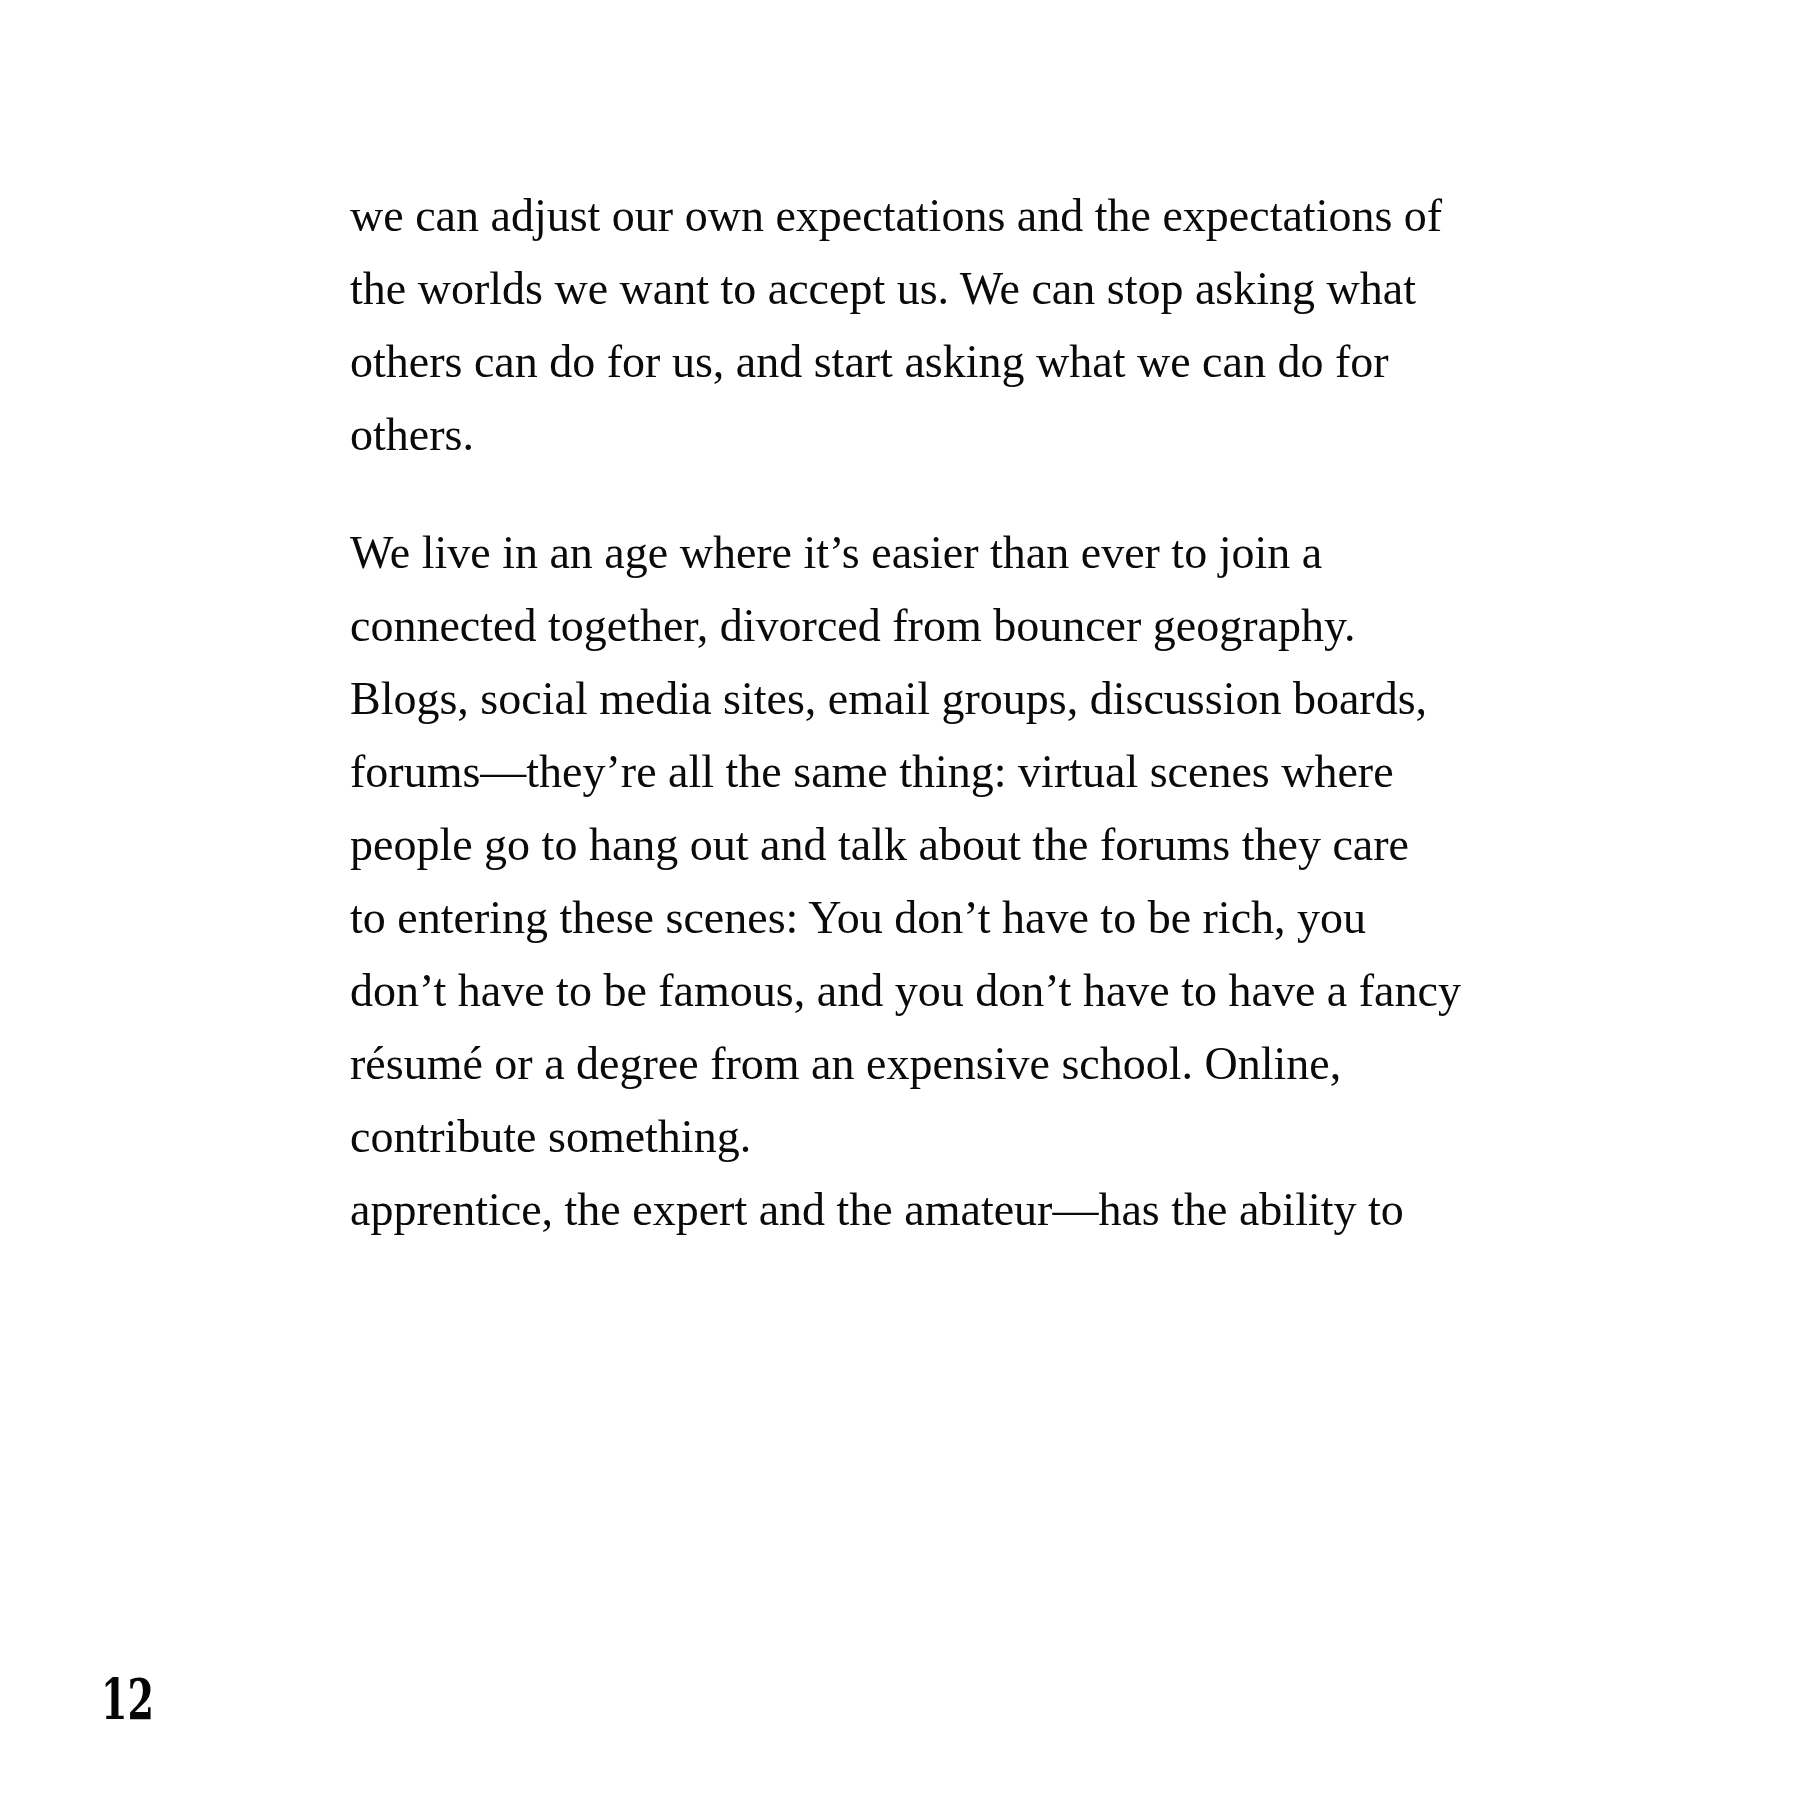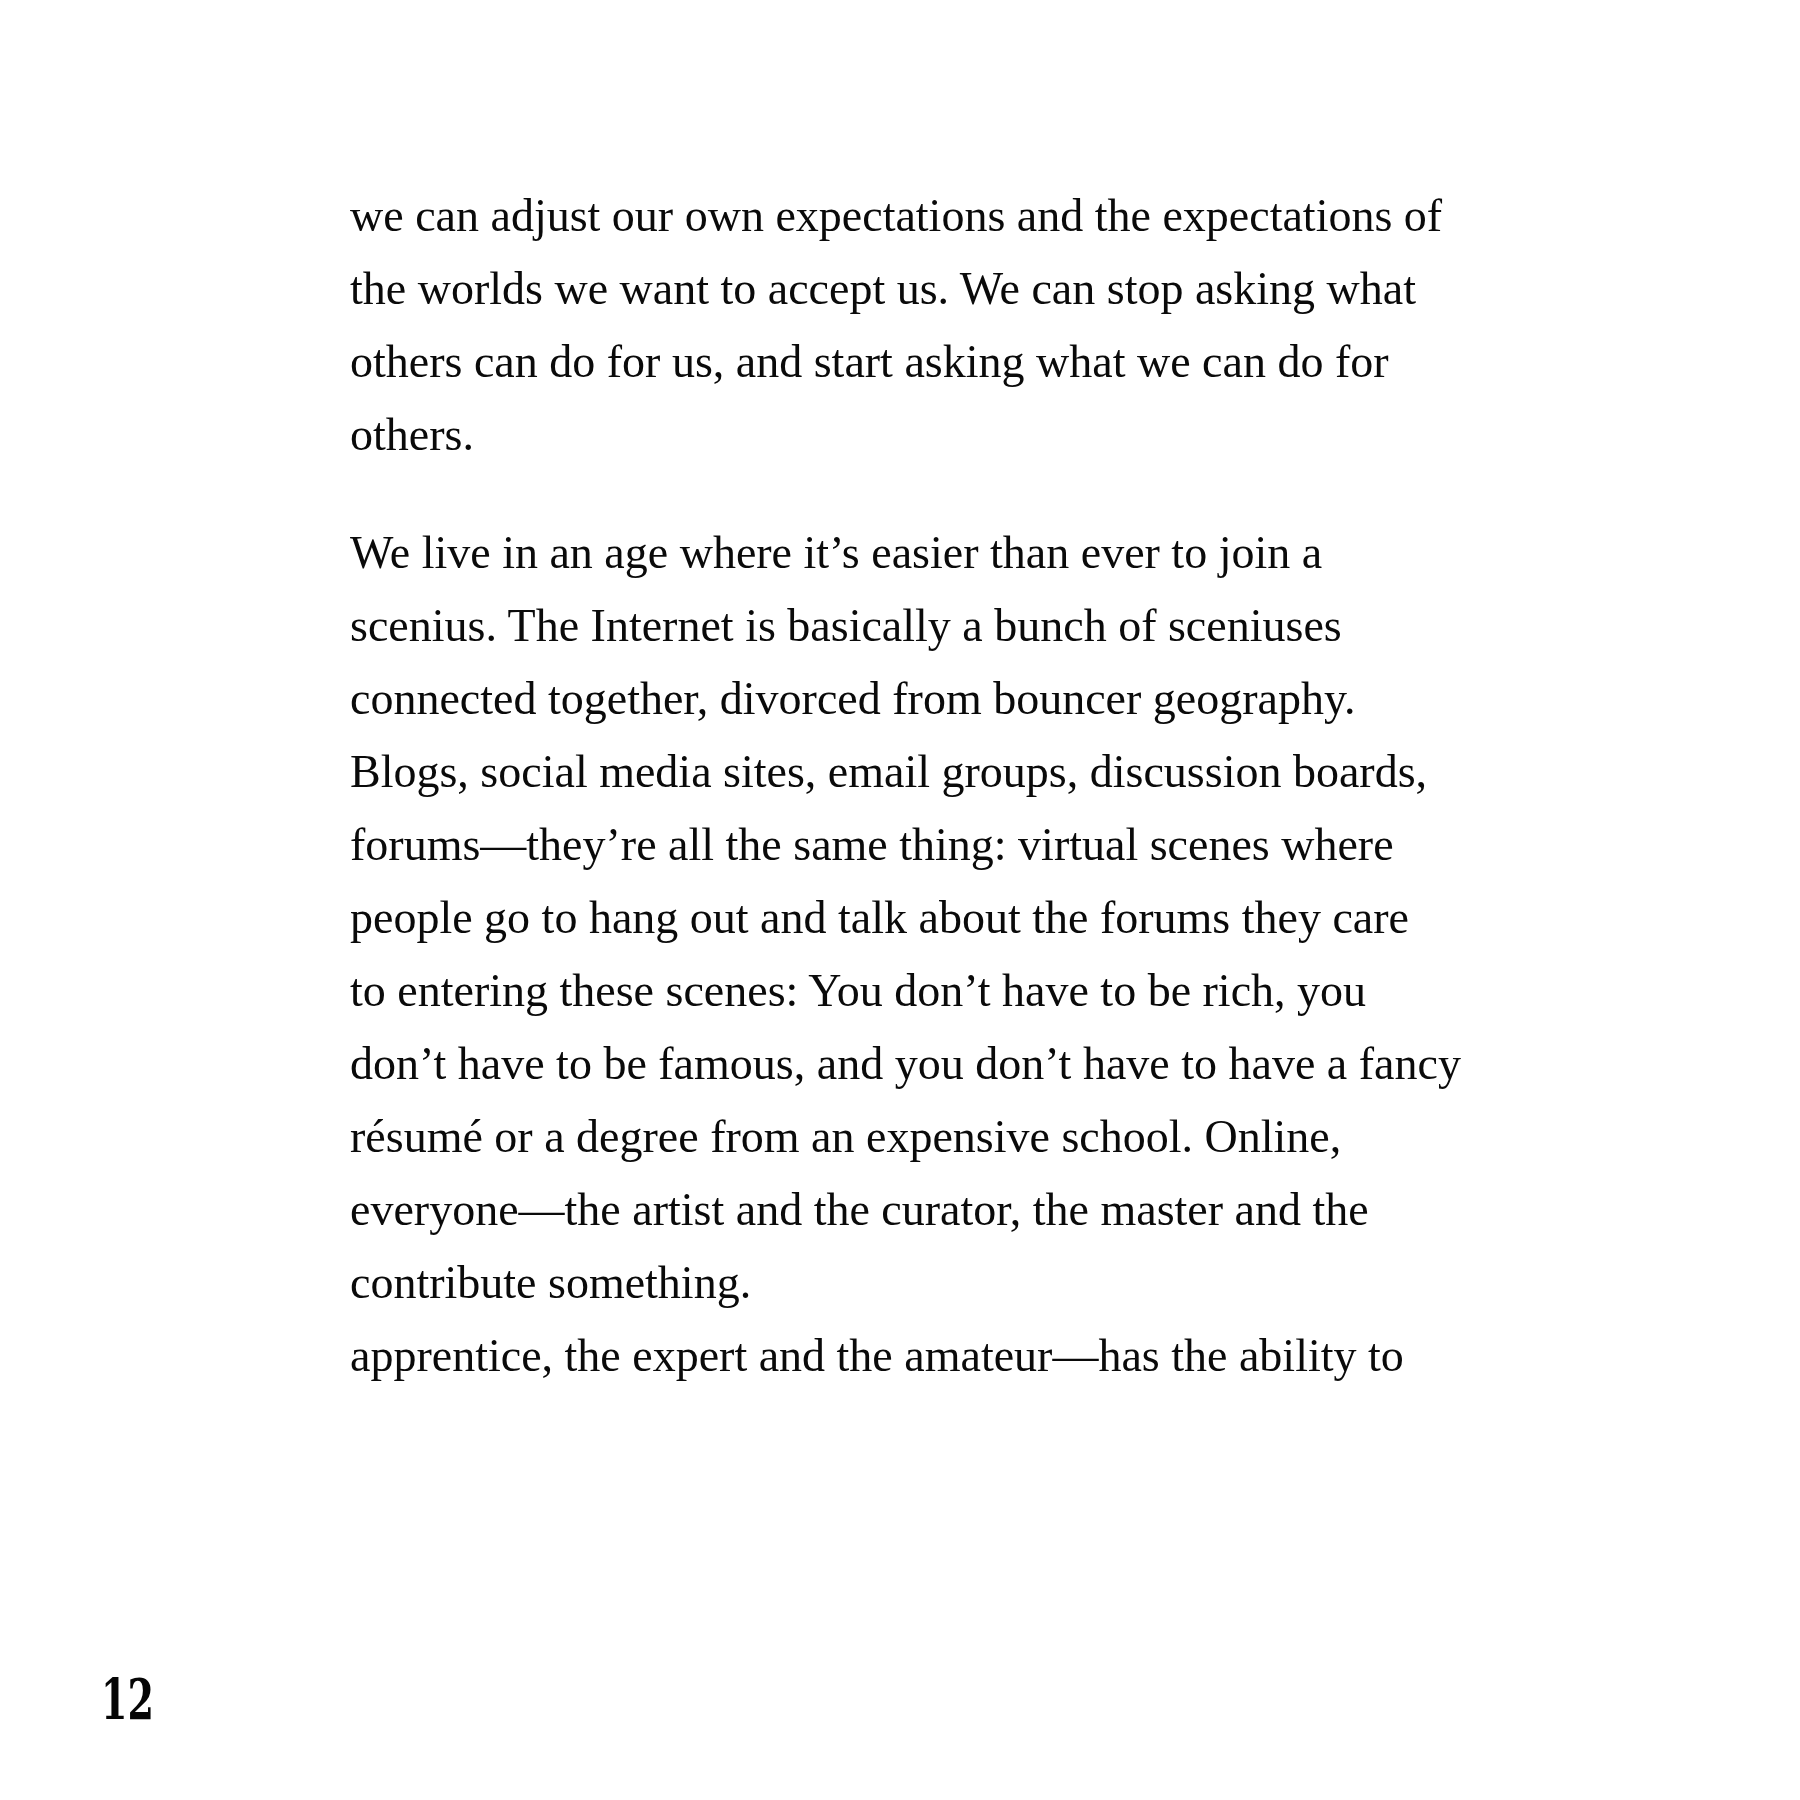--- a/index.html
+++ b/index.html
@@ -59,29 +59,27 @@
 
     <div class="para">
       <div class="line">we can adjust our own expectations and the expectations of</div>
       <div class="line">the worlds we want to accept us. We can stop asking what</div>
       <div class="line">others can do for us, and start asking what we can do for</div>
       <div class="line">others.</div>
     </div>
 
     <div class="para">
       <div class="line">We live in an age where it’s easier than ever to join a</div>
-      <div class="line">scenius. The Internet is basically a bunch of sceniuses</div>
       <div class="line">connected together, divorced from bouncer geography.</div>
       <div class="line">Blogs, social media sites, email groups, discussion boards,</div>
       <div class="line">forums—they’re all the same thing: virtual scenes where</div>
       <div class="line">people go to hang out and talk about the forums they care</div>
       <div class="line">to entering these scenes: You don’t have to be rich, you</div>
       <div class="line">don’t have to be famous, and you don’t have to have a fancy</div>
       <div class="line">résumé or a degree from an expensive school. Online,</div>
-      <div class="line">everyone—the artist and the curator, the master and the</div>
       <div class="line">contribute something.</div>
       <div class="line">apprentice, the expert and the amateur—has the ability to</div>
     </div>
 
   </div>
 
   <div class="page-number">12</div>
 
 </div>
 

